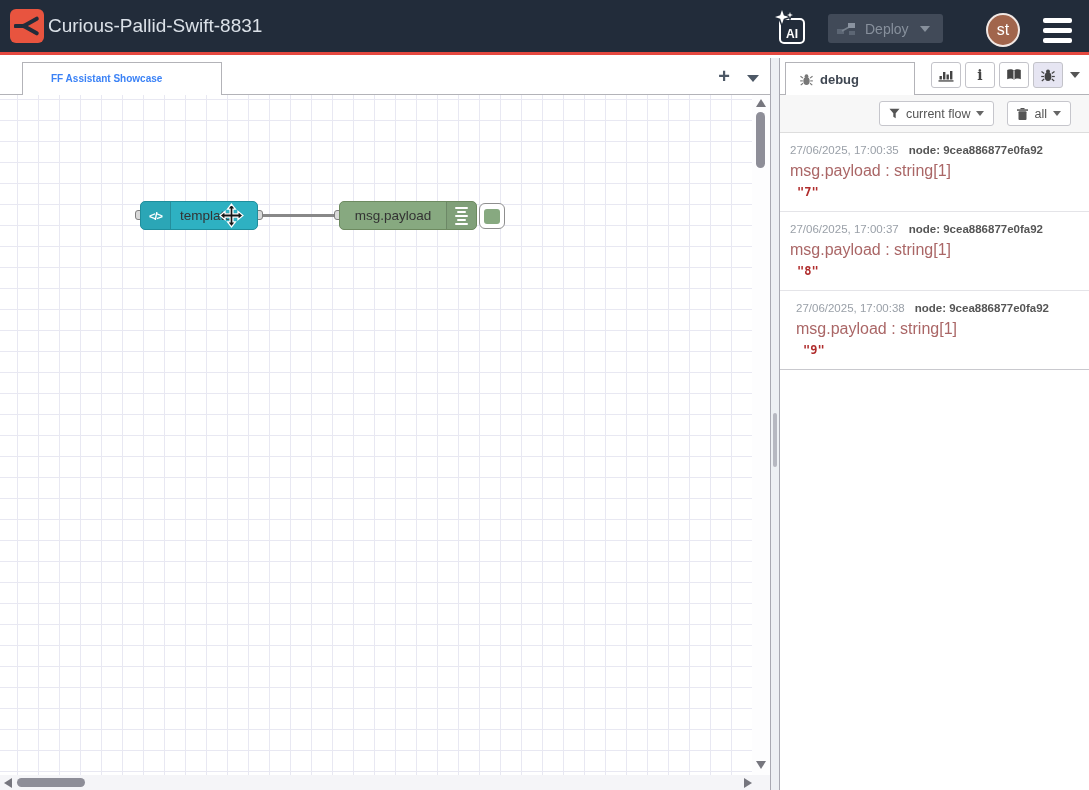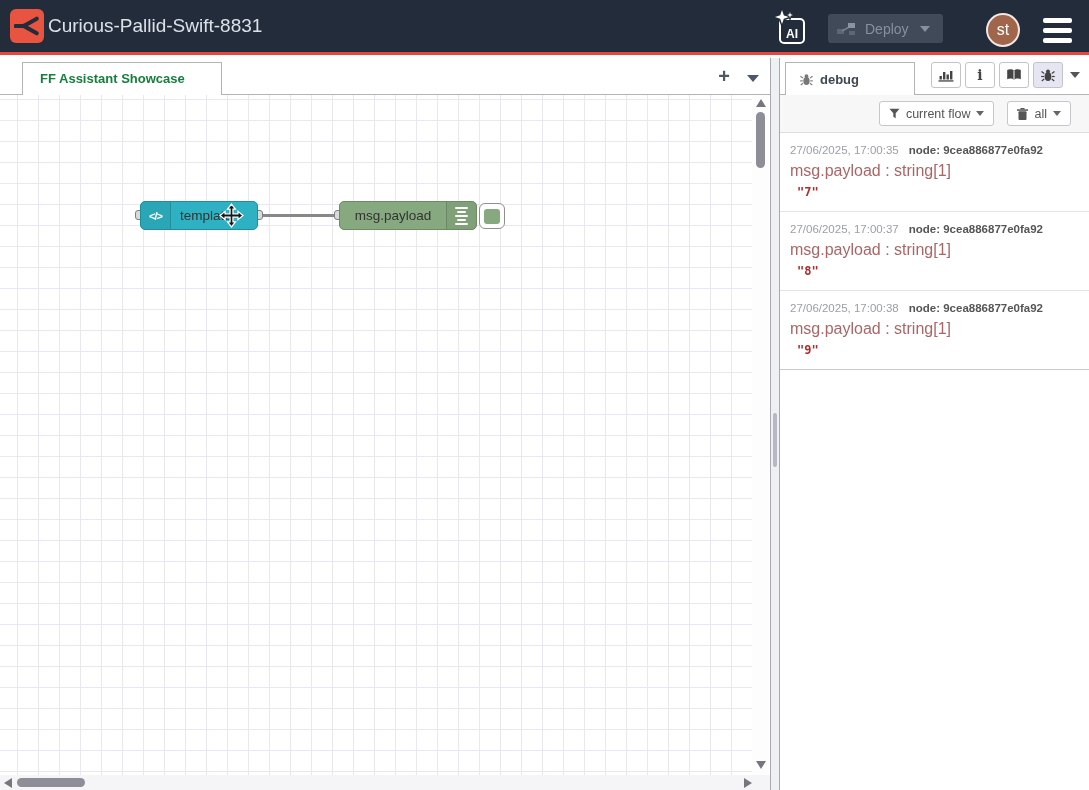--- a/index.html
+++ b/index.html
@@ -24,22 +24,22 @@
     display:flex; align-items:center; justify-content:center; color:#fff; font-size:16px; cursor:pointer; }
   .hamburger { position:absolute; left:1043px; top:18px; width:29px; height:25px;
     display:flex; flex-direction:column; justify-content:space-between; cursor:pointer; }
   .hamburger div { height:5px; background:#fff; border-radius:2px; }
 
   
   .editor { position:absolute; left:0; top:58px; width:770px; height:732px; background:#fff; }
   .tabbar { position:absolute; left:0; top:0; width:100%; height:37px; background:#fff;
     border-bottom:1px solid #b3b3b8; }
   .ws-tab { position:absolute; left:22px; top:4px; width:200px; height:33px; background:#fff;
-    border:1px solid #b3b3b8; border-bottom:none; line-height:32px; padding-left:17px;
-    font-size:13px; font-weight:bold; color:#15803d; cursor:pointer; }
+    border:1px solid #b3b3b8; border-bottom:none; line-height:32px; padding-left:28px;
+    font-size:10px; font-weight:bold; color:#3b82f6; cursor:pointer; }
   .tab-plus { position:absolute; left:712px; top:6px; width:24px; height:26px; text-align:center;
     font-size:20px; line-height:25px; color:#4d5866; font-weight:bold; cursor:pointer; }
   .tab-caret { position:absolute; left:747px; top:17px; width:0; height:0; cursor:pointer;
     border-left:6px solid transparent; border-right:6px solid transparent; border-top:7px solid #4d5866; }
 
   .canvas { position:absolute; left:0; top:37px; width:770px; height:680px; background:#fff;
     background-image:linear-gradient(to right,#e8e8f2 1px,transparent 1px),
                      linear-gradient(to bottom,#e8e8f2 1px,transparent 1px);
     background-size:21px 21px; background-position:17px 4px; overflow:hidden; }
 
@@ -105,21 +105,21 @@
   .side-toolbar { position:absolute; left:0; top:37px; width:100%; height:38px; background:#f7f7f7;
     border-bottom:1px solid #ddd; display:flex; align-items:center; justify-content:flex-end;
     gap:13px; padding-right:18px; }
   .tb-btn { height:25px; background:#fff; border:1px solid #c6c6cc; border-radius:3px;
     display:flex; align-items:center; gap:6px; padding:0 9px; font-size:12.5px; color:#555; cursor:pointer; }
   .tb-caret { width:0; height:0; border-left:4px solid transparent; border-right:4px solid transparent;
     border-top:5px solid #666; }
 
   .dmsgs { position:absolute; left:0; top:75px; width:100%; border-bottom:1px solid #c9c9ce; }
   .dmsg { padding:7px 0 8px 10px; border-bottom:1px solid #e4e4e8; background:#fff; }
-  .dmsg:last-child { border-bottom:none; }
+  .dmsg:last-child { border-bottom:none;margin-left:6px; }
   .dmsg-meta { font-size:11.5px; line-height:20px; color:#9aa0a8; }
   .dmsg-node { color:#555; font-weight:bold; margin-left:10px; }
   .dmsg-topic { font-size:16px; line-height:21px; color:#a66; }
   .dmsg-value { font-family:"DejaVu Sans Mono", monospace; font-size:12px; line-height:22px;
     color:#b02c2c; padding-left:7px; font-weight:bold; }
 </style>
 </head>
 <body>
 
 <div class="header">

